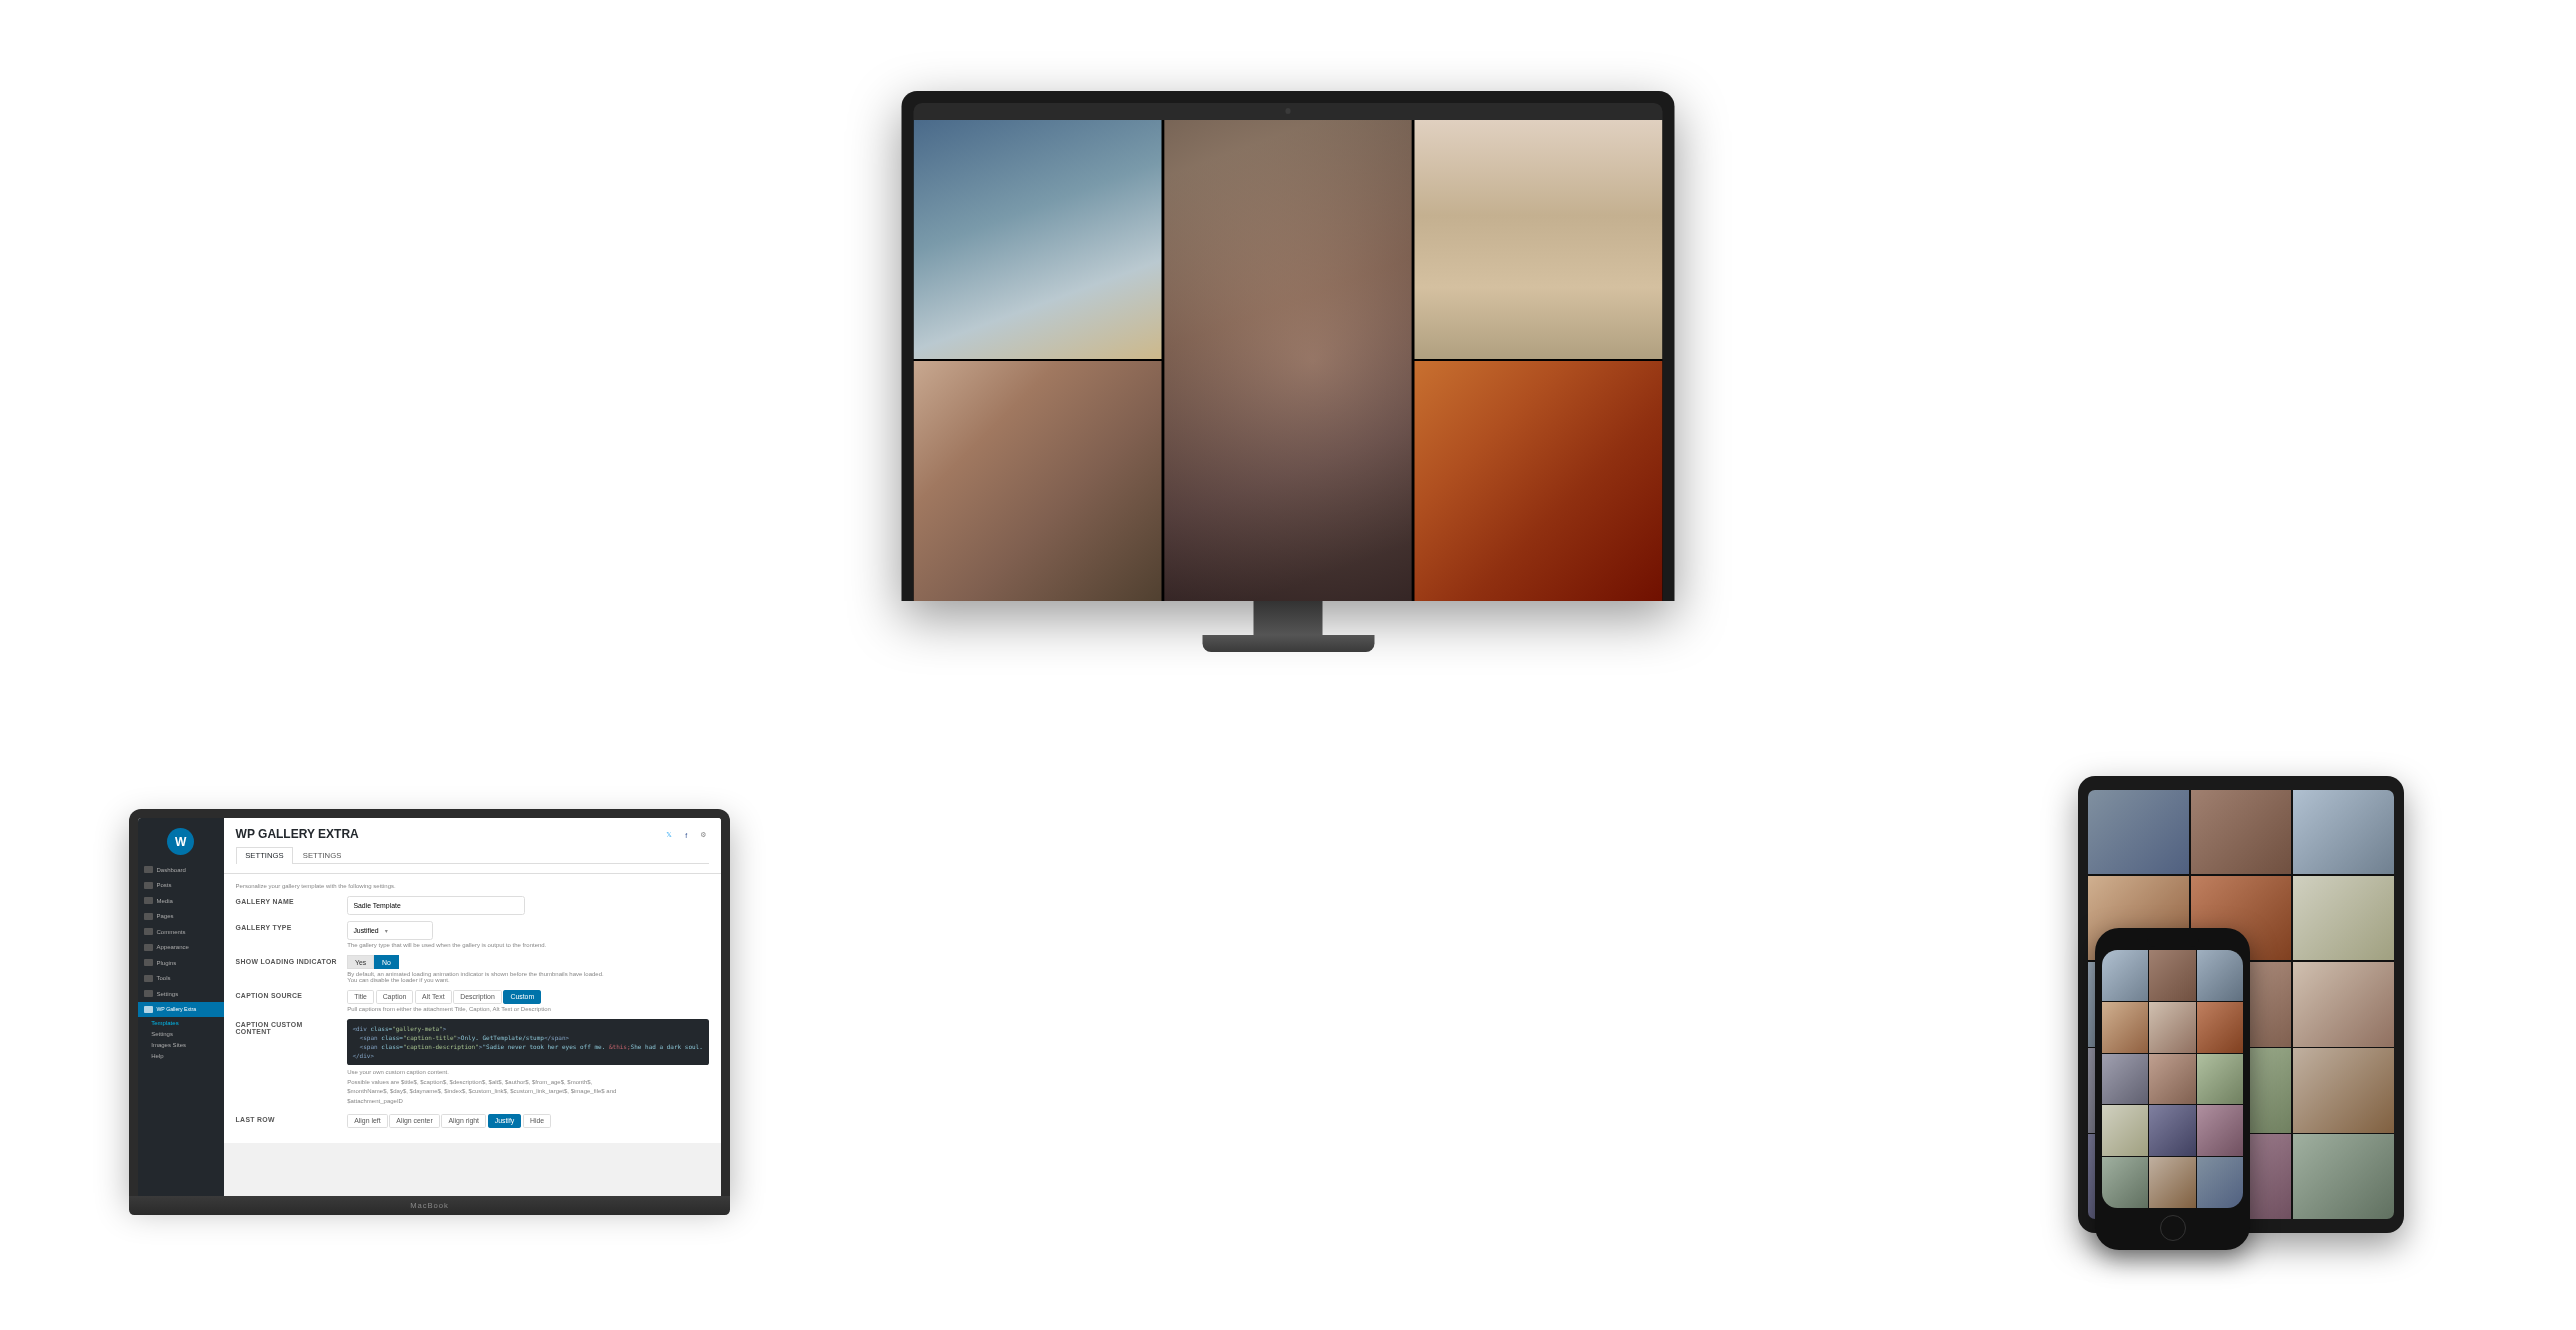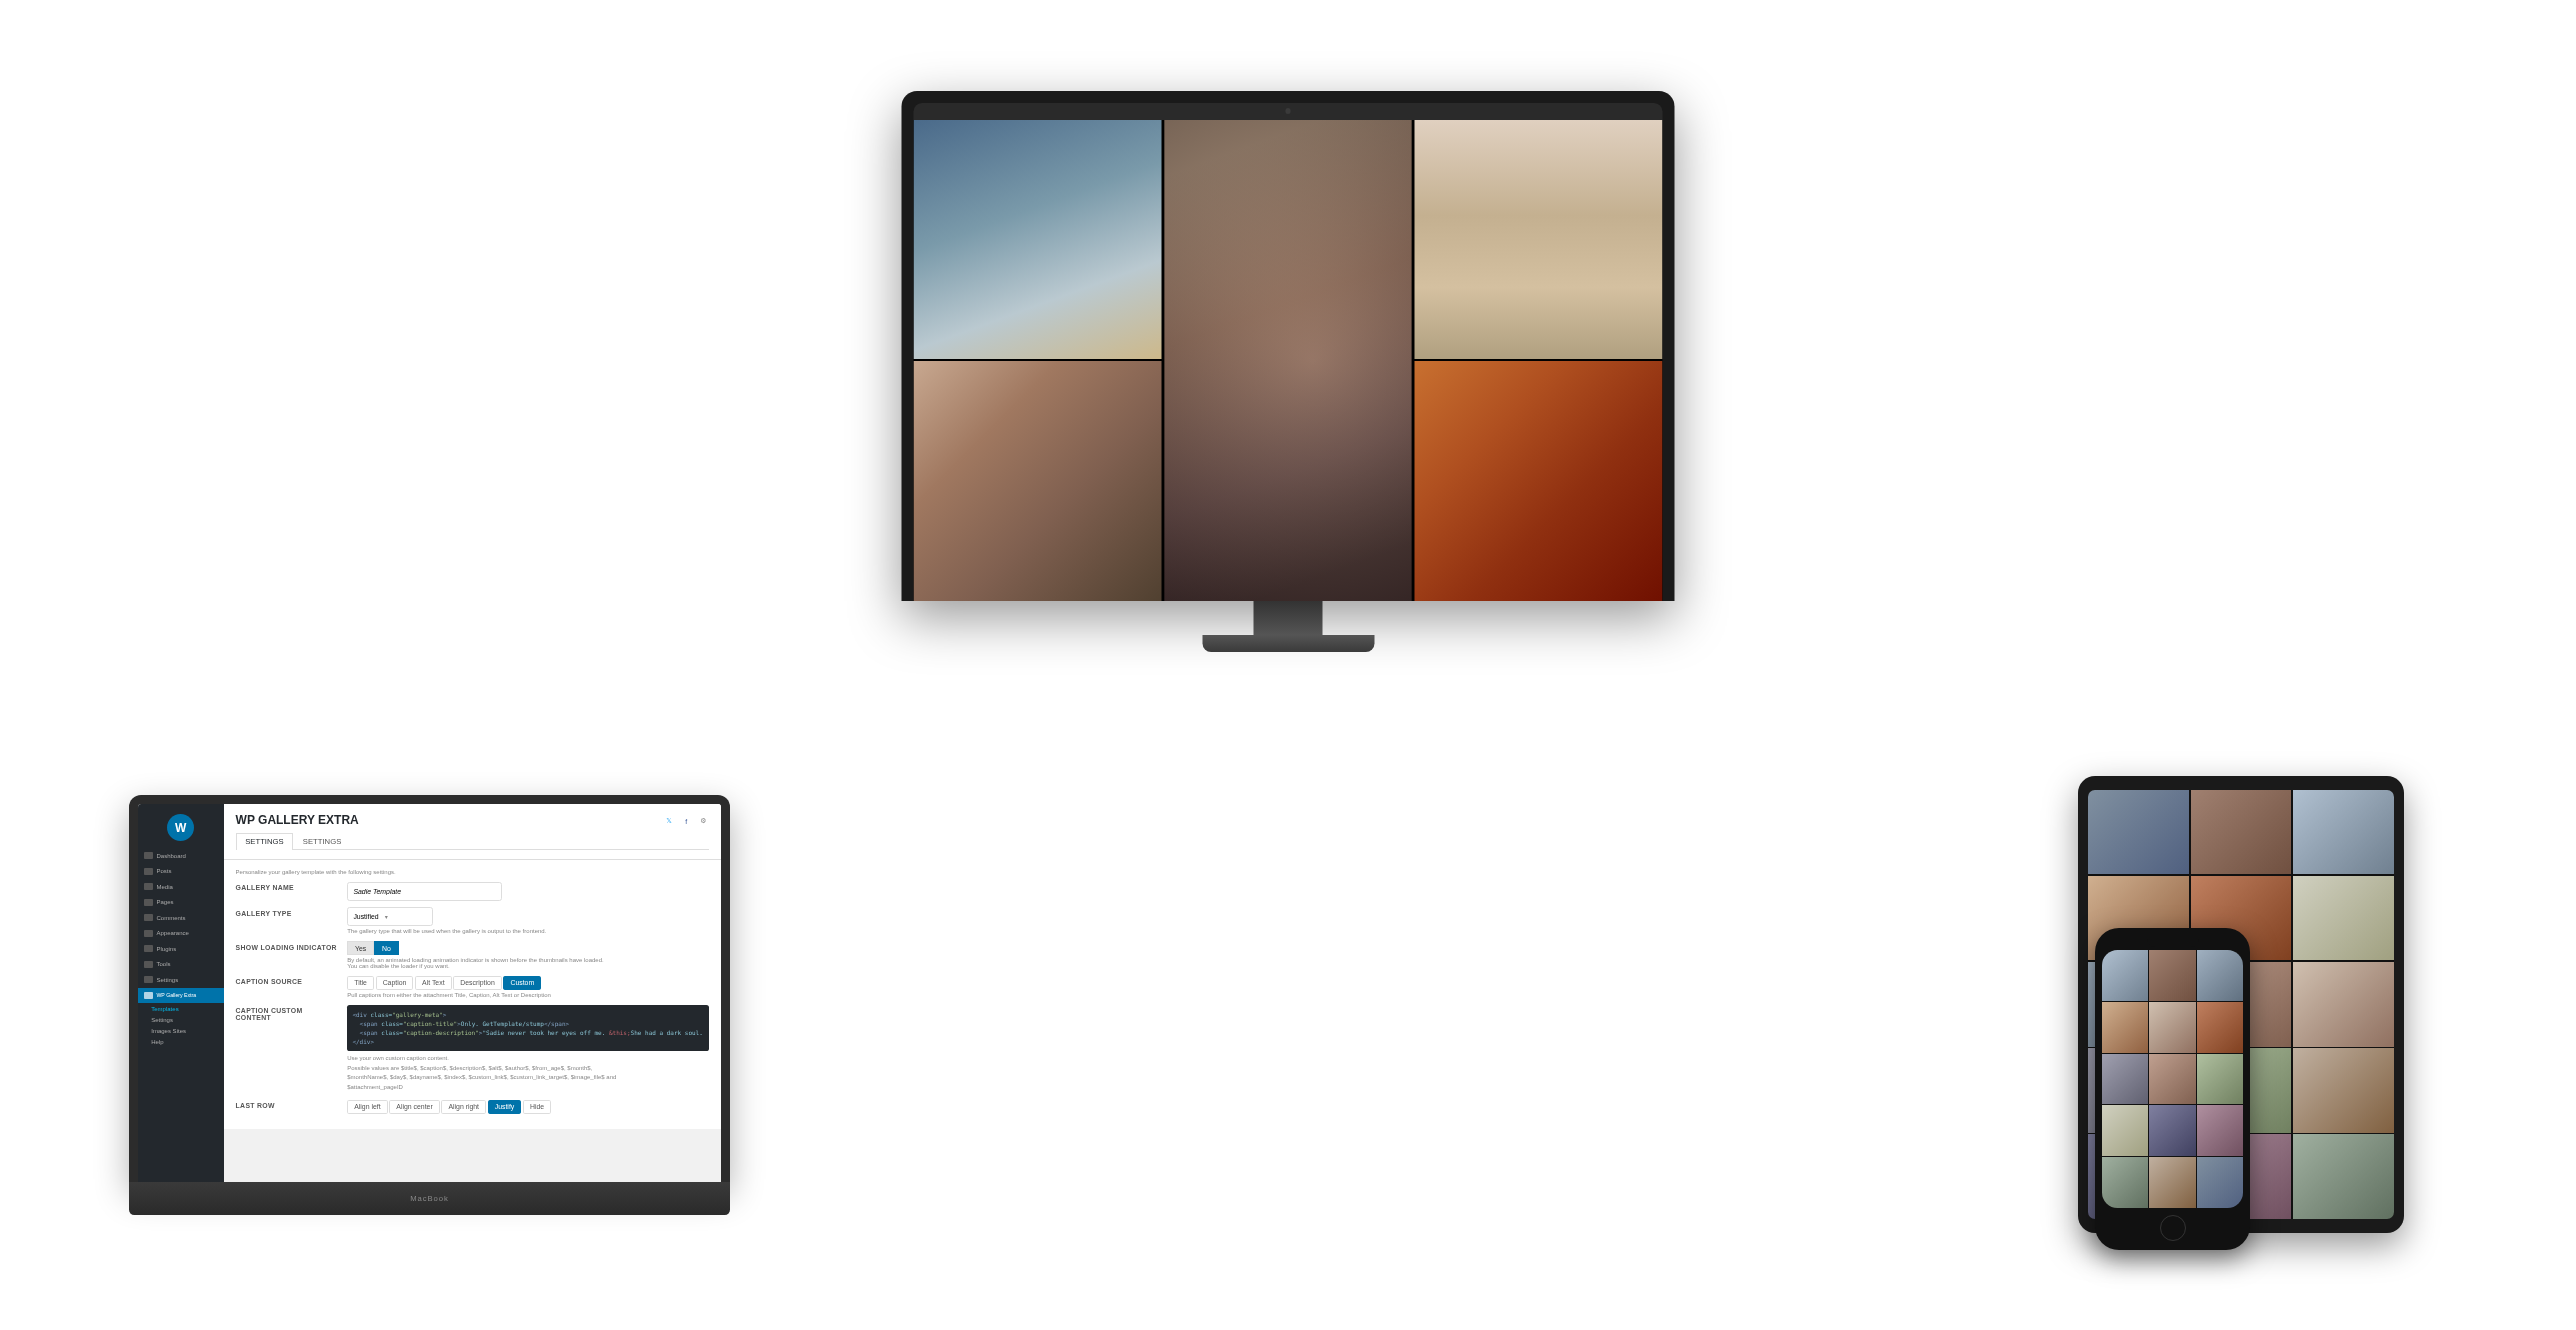--- a/index.html
+++ b/index.html
@@ -102,21 +102,21 @@
       width: 100%;
       height: 378px;
       overflow: hidden;
       border-radius: 3.4px 3.4px 0 0;
       display: flex;
     }
 
     .laptop-base {
       background: linear-gradient(to bottom, #3a3a3a, #2a2a2a);
       width: 100%;
-      height: 33px;
+      height: 19px;
       border-radius: 0 0 5.2px 5.2px;
       display: flex;
       align-items: center;
       justify-content: center;
     }
 
     .laptop-label {
       color: #888;
       font-size: 7.7px;
       letter-spacing: 0.9px;
@@ -597,21 +597,21 @@
               <div class="wp-tab">SETTINGS</div>
             </div>
           </div>
 
           <div class="wp-form">
             <div style="font-size:6px;color:#888;margin-bottom:6.9px;">Personalize your gallery template with the following settings.</div>
 
             <div class="wp-field-row">
               <div class="wp-field-label">GALLERY NAME</div>
               <div style="flex:1;">
-                <input class="wp-field-input" type="text" value="Sadie Template" style="width: 155px; font-style: italic;">
+                <input class="wp-field-input" type="text" value="Sadie Template" style="width: 178px;">
               </div>
             </div>
 
             <div class="wp-field-row">
               <div class="wp-field-label">GALLERY TYPE</div>
               <div style="flex:1;">
                 <div class="wp-select">
                   <span>Justified</span>
                   <span class="wp-select-arrow">▼</span>
                 </div>

